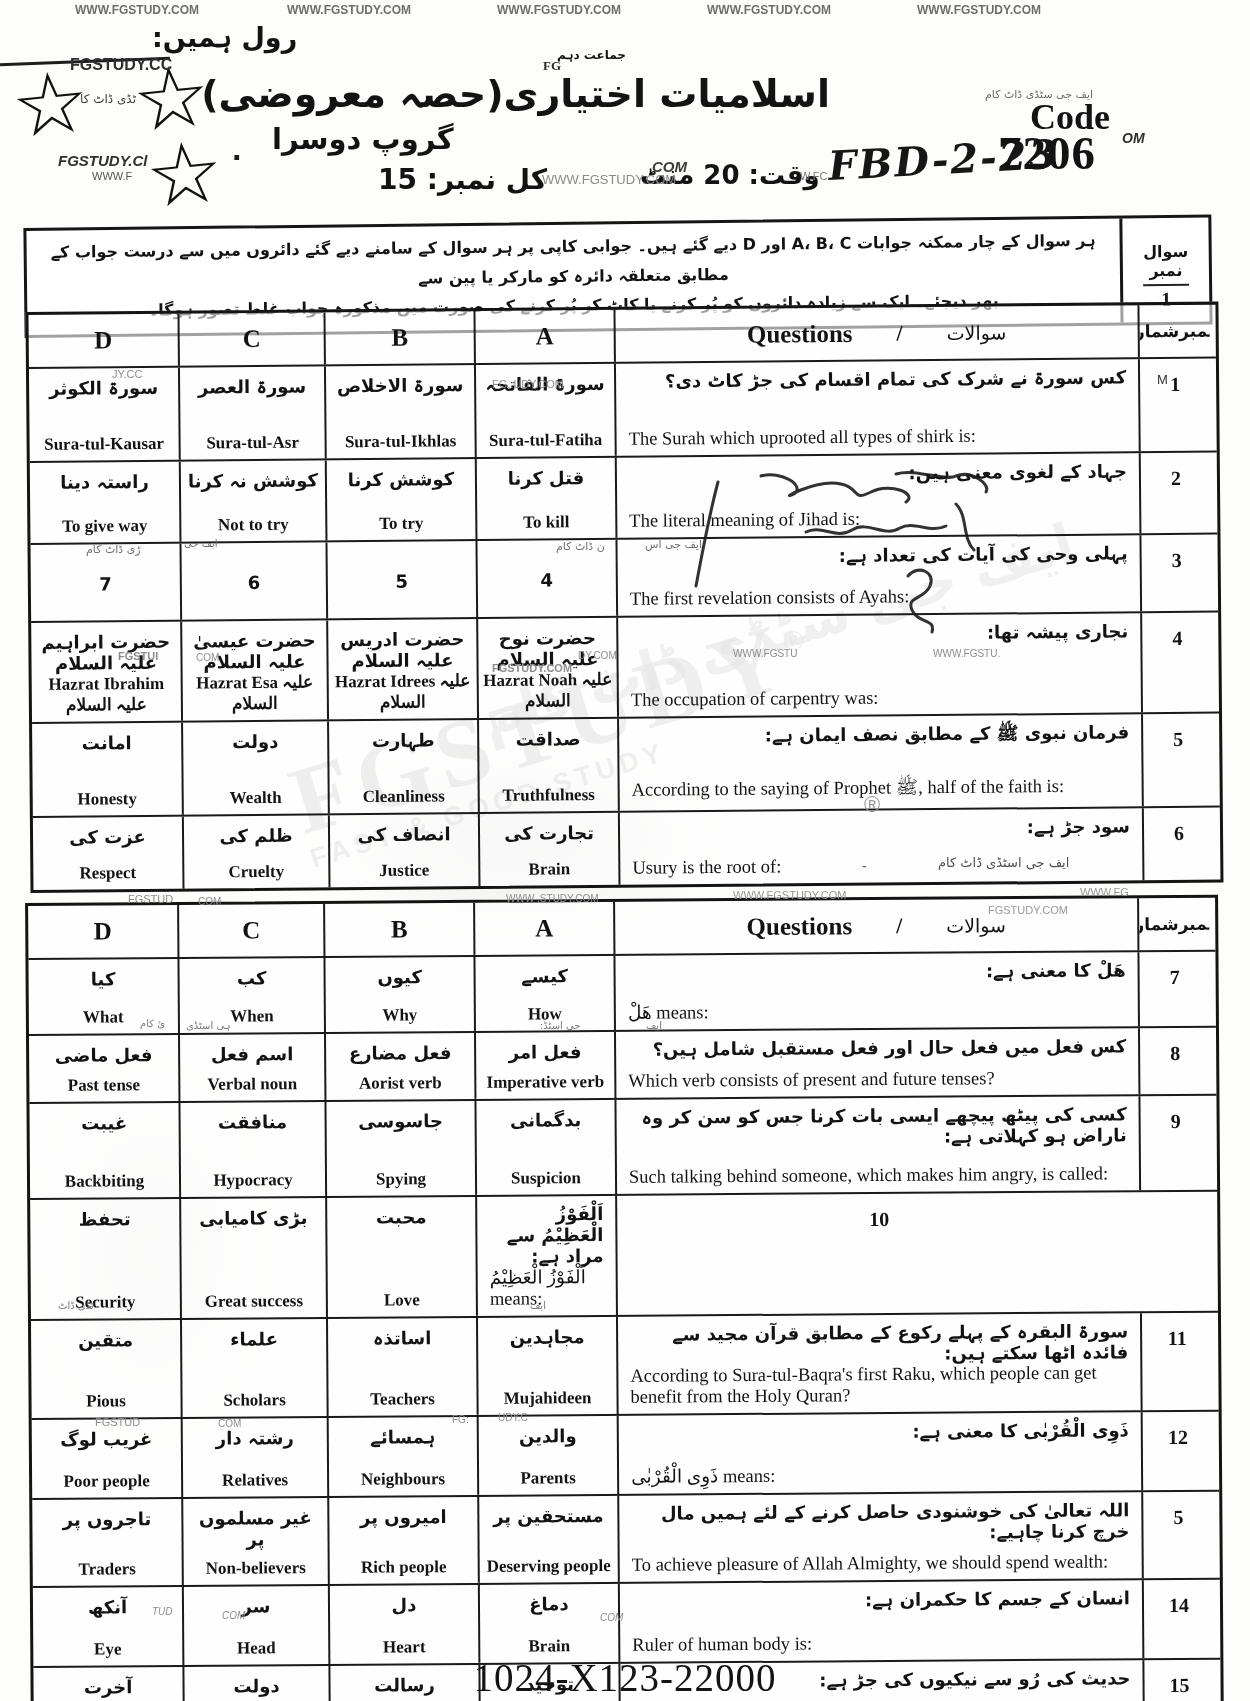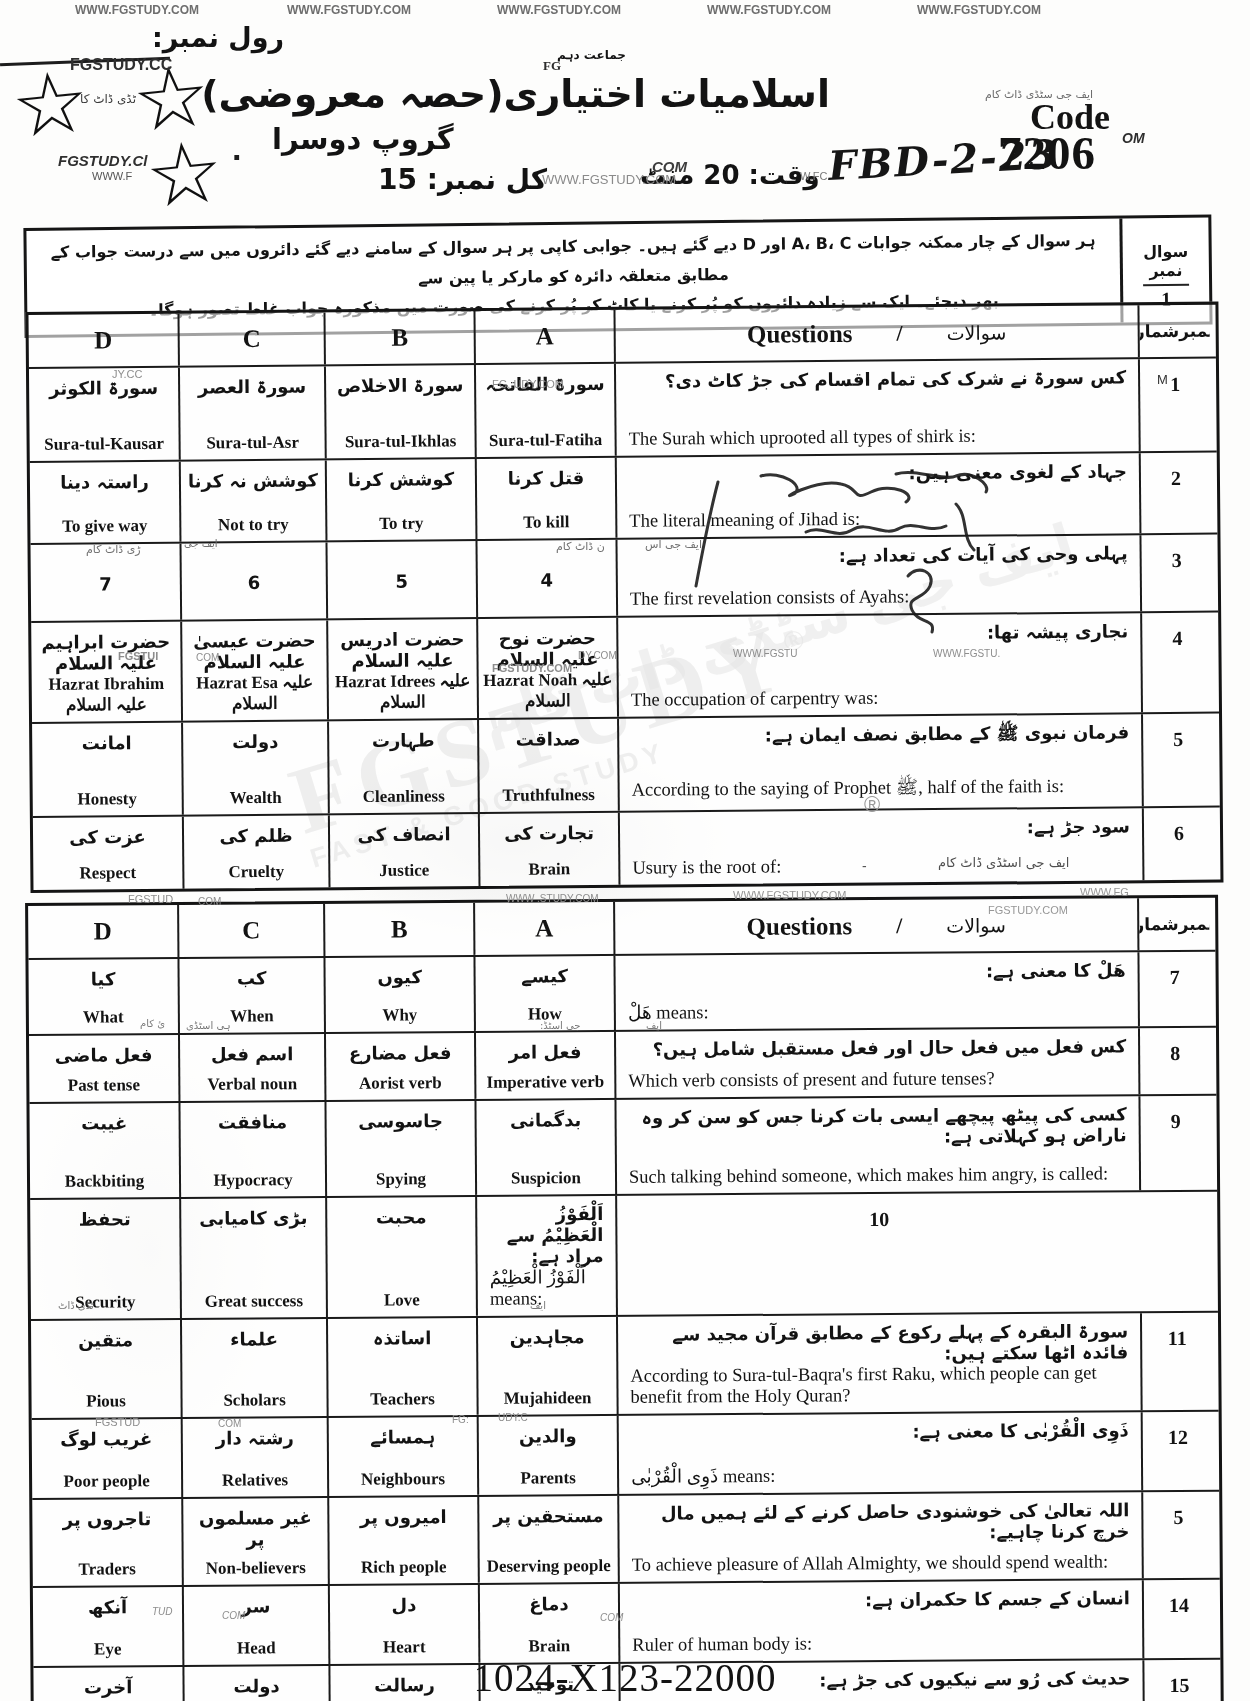--- a/index.html
+++ b/index.html
@@ -101,21 +101,21 @@
 <div class="page">
 
   <div class="abs wm-urdu ur">ایف جی سٹڈی ڈاٹ کام</div>
   <div class="abs wm-big">
     <div class="t1"><span>FGSTUDY</span><sup>®</sup></div>
     <div class="t2">FAST &amp; GOOD STUDY</div>
   </div>
   <div class="abs blot blot1"></div>
   <div class="abs blot blot2"></div>
 
-  <div class="abs roll-label ur">رول نمبر:</div>
+  <div class="abs roll-label ur">رول ہمیں:</div>
   <div class="abs roll-line"></div>
   <span class="abs star star1">☆</span>
   <span class="abs star star2">☆</span>
   <span class="abs star star3">☆</span>
 
   <div class="abs class-fg">FG</div>
   <div class="abs class-label ur">جماعت دہم</div>
   <div class="abs main-title ur">اسلامیات اختیاری(حصہ معروضی)</div>
   <div class="abs group-label ur">گروپ دوسرا</div>
   <div class="abs marks-label ur">کل نمبر: 15</div>

